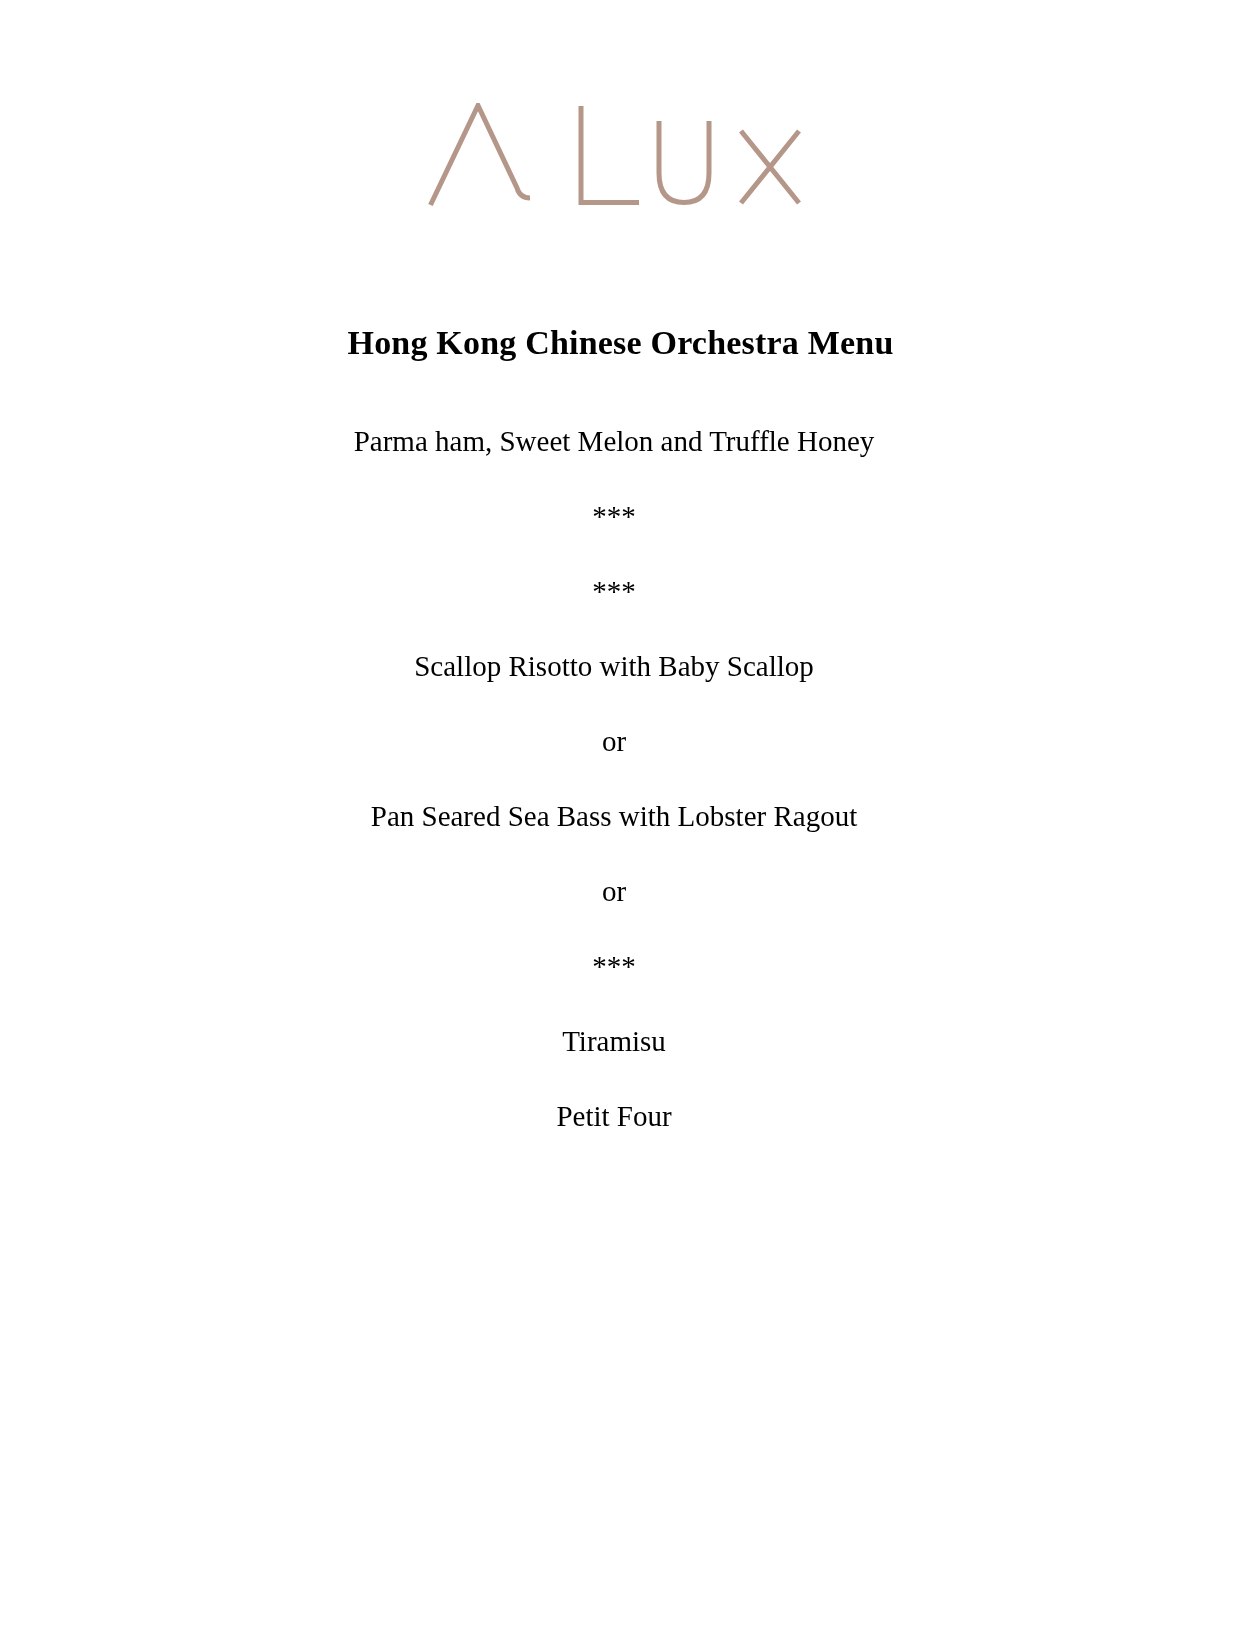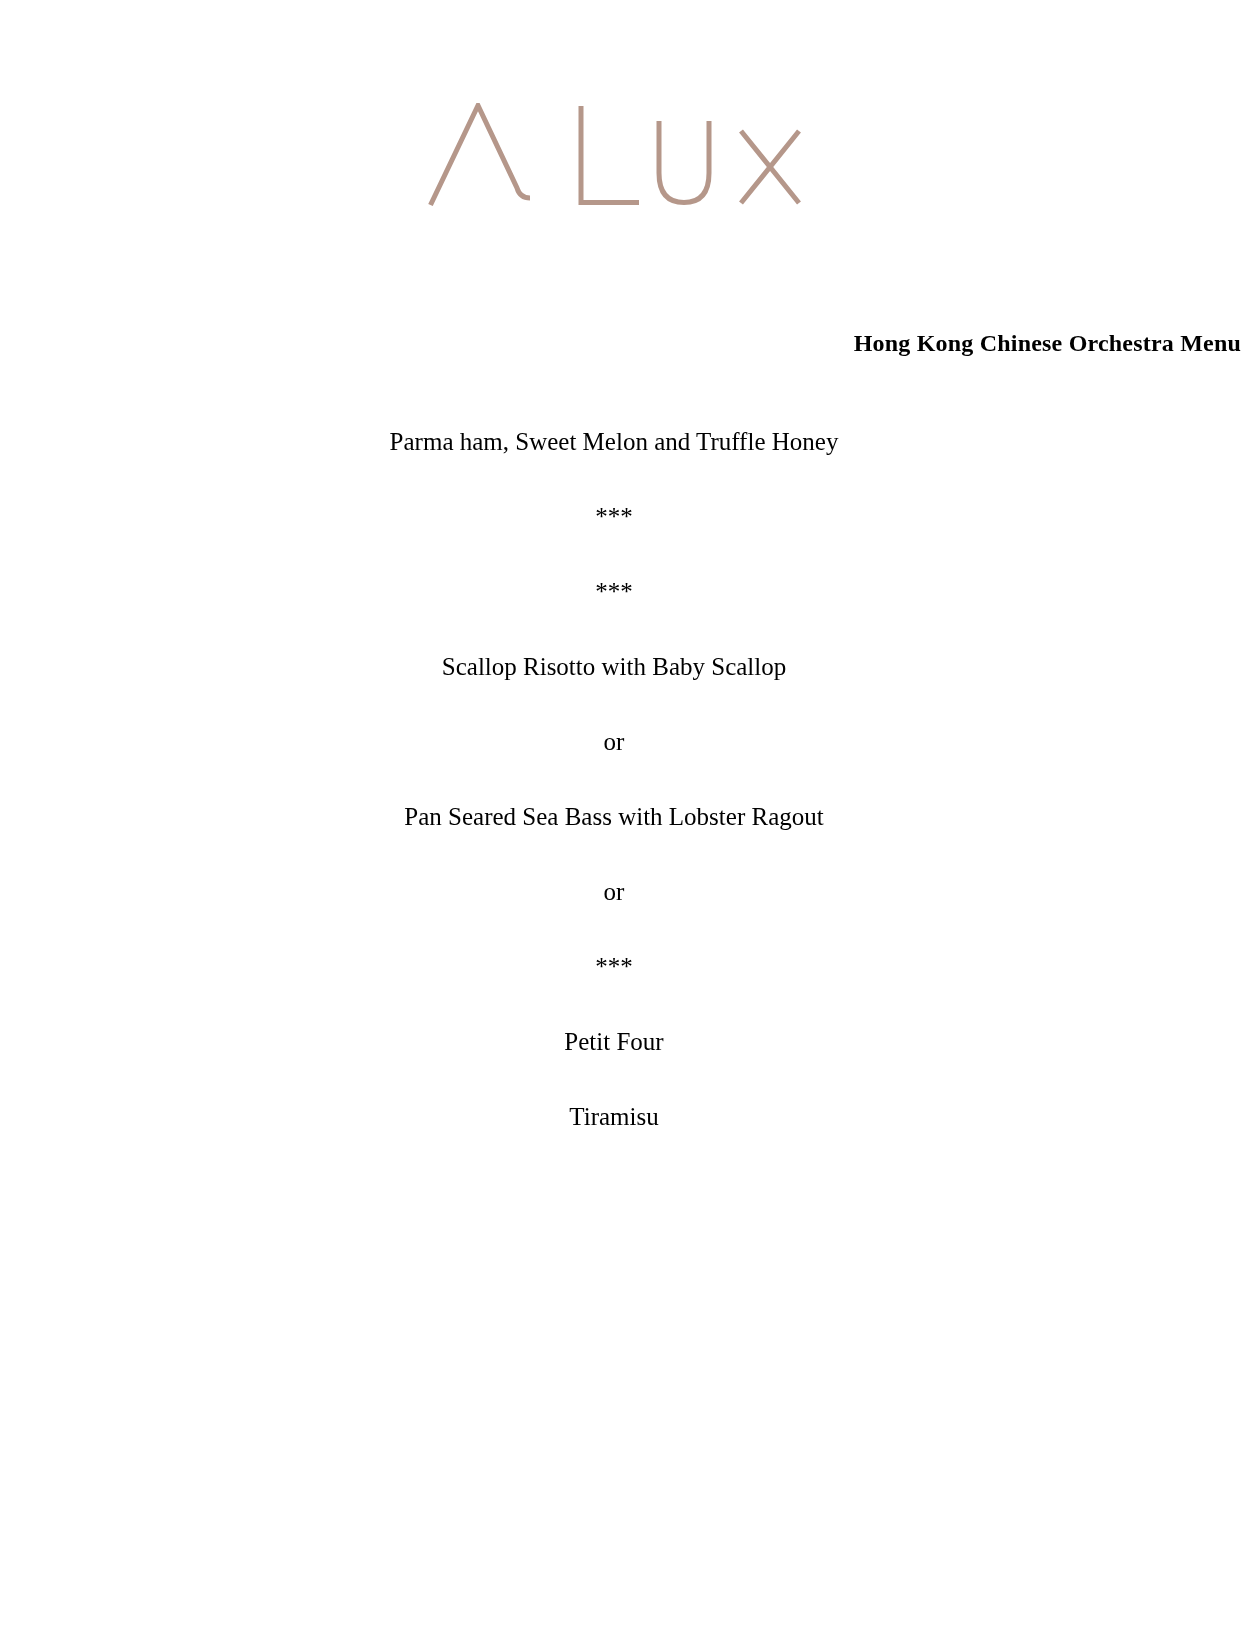--- a/index.html
+++ b/index.html
@@ -34,33 +34,33 @@
     stroke: #b5978a;
     stroke-width: 5;
     stroke-linecap: butt;
     stroke-linejoin: miter;
   }
   .title-block {
     position: absolute;
     top: 324px;
     left: 0;
     right: 0;
-    text-align: right;
+    text-align: center;
     font-weight: bold;
-    font-size: 24px;
+    font-size: 34px;
     line-height: 38px;
     letter-spacing: 0.2px;
   }
   .menu-block {
     position: absolute;
     top: 404px;
     left: 0;
     right: 13px;
     text-align: center;
-    font-size: 25px;
+    font-size: 29px;
   }
   .menu-line {
     height: 75px;
     line-height: 75px;
     white-space: pre;
   }
 </style>
 </head>
 <body>
 
@@ -80,17 +80,17 @@
 
   <div class="menu-block">
     <div class="menu-line">Parma ham, Sweet Melon and Truffle Honey</div>
     <div class="menu-line">***</div>
     <div class="menu-line">***</div>
     <div class="menu-line">Scallop Risotto with Baby Scallop</div>
     <div class="menu-line">or</div>
     <div class="menu-line">Pan Seared Sea Bass with Lobster Ragout</div>
     <div class="menu-line">or</div>
     <div class="menu-line">***</div>
+    <div class="menu-line">Tiramisu</div>
     <div class="menu-line">Petit Four</div>
-    <div class="menu-line">Tiramisu</div>
   </div>
 
 </div>
 
 </body></html>

